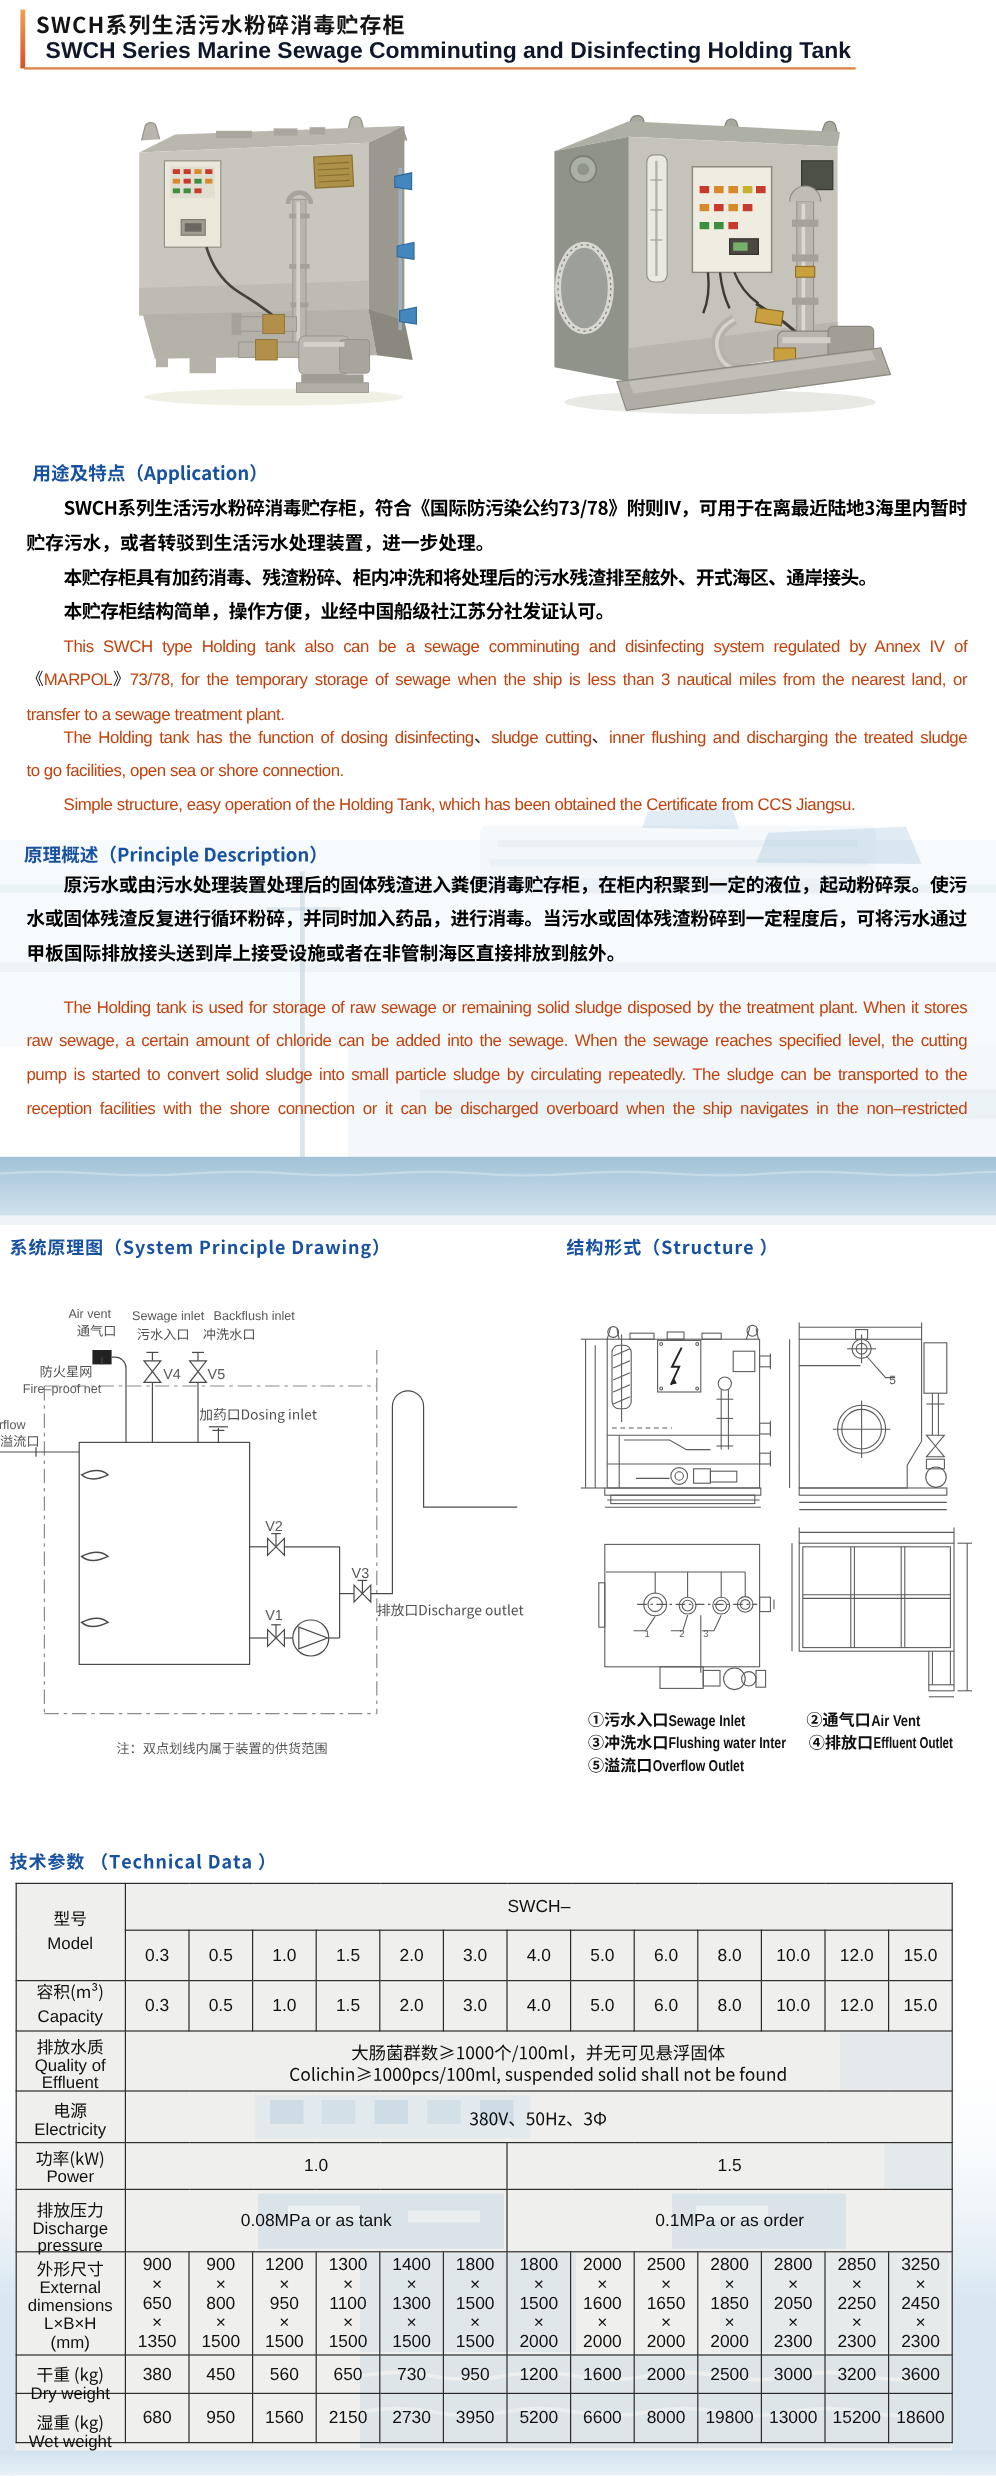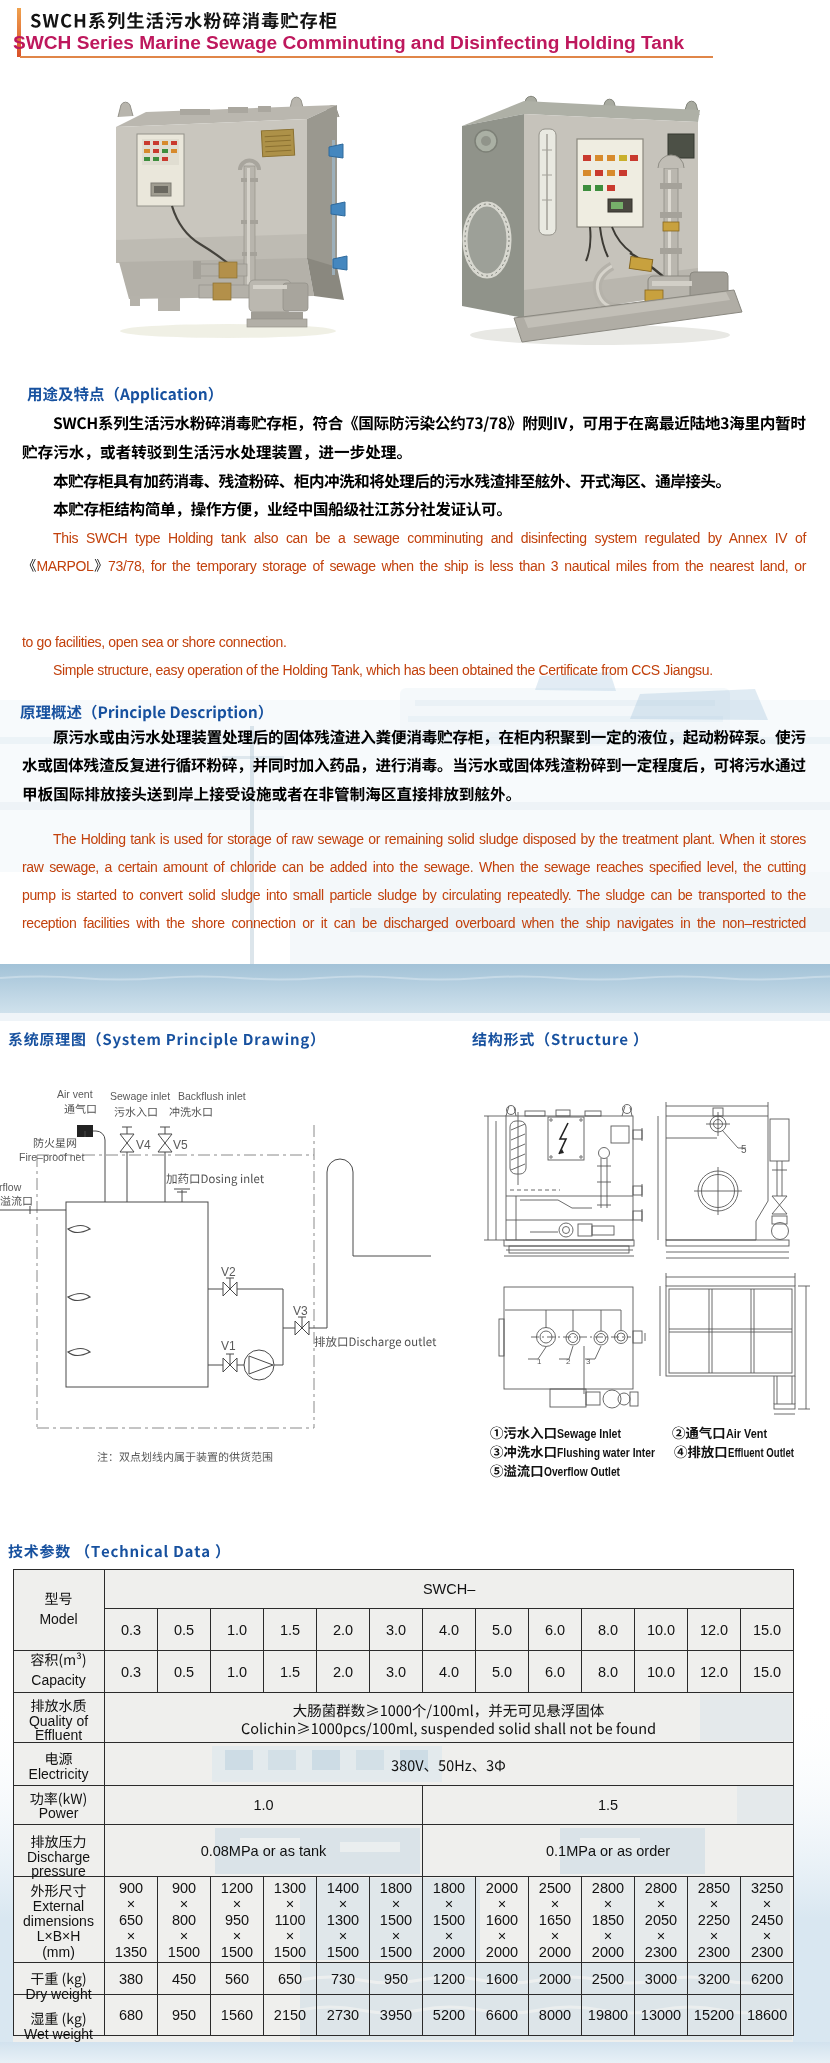--- a/index.html
+++ b/index.html
@@ -478,32 +478,42 @@
 
 <rect x="0" y="1700" width="13" height="363" fill="url(#marG)"></rect>
 <rect x="793" y="1700" width="37" height="363" fill="url(#marG)"></rect>
 <rect x="0" y="2042" width="830" height="21" fill="url(#botG)"></rect>
 </svg>
 
 <div class="abs" style="left:17px;top:8px;width:4px;height:49px;background:linear-gradient(180deg,#f0a24e,#d84f28);z-index:2"></div>
 
 <div class="abs" style="left:20px;top:56px;width:693px;height:1.5px;background:#e08648;z-index:2"></div>
 
-<div class="abs" style="left:13px;top:32px;width:780px;font-size:19.1px;font-weight:bold;color:#be185d;letter-spacing:0px;z-index:2">SWCH Series Marine Sewage Comminuting and Disinfecting Holding Tank</div>
+<div class="abs" style="left:38px;top:32px;width:780px;font-size:19.1px;font-weight:bold;color:#0f172a;letter-spacing:0px;z-index:2">SWCH Series Marine Sewage Comminuting and Disinfecting Holding Tank</div>
 
 <div class="enline" style="top:528px"><span style="display:inline-block;width:31px"></span>This SWCH type Holding tank also can be a sewage comminuting and disinfecting system regulated by Annex IV of</div>
 <div class="enline" style="top:556px"><svg width="14.5" height="14.5" style="vertical-align:-2.5px" viewBox="0 0 14.5 14.5">
         <g transform="translate(0,11.6) scale(0.014500,-0.014500)" fill="#1c1c1c">
           <path d="M806 -68 590 380 806 828 751 846 529 380 751 -86ZM963 -68 748 380 963 828 909 846 687 380 909 -86Z"></path>
         </g>
       </svg>MARPOL<svg width="14.5" height="14.5" style="vertical-align:-2.5px" viewBox="0 0 14.5 14.5">
         <g transform="translate(0,11.6) scale(0.014500,-0.014500)" fill="#1c1c1c">
           <path d="M194 -68 248 -86 470 380 248 846 194 828 409 380ZM36 -68 90 -86 312 380 90 846 36 828 251 380Z"></path>
         </g>
       </svg>73/78, for the temporary storage of sewage when the ship is less than 3 nautical miles from the nearest land, or</div>
+<div class="enline enlast" style="top:585px">transfer to a sewage treatment plant.</div>
+<div class="enline" style="top:604px"><span style="display:inline-block;width:31px"></span>The Holding tank has the function of dosing disinfecting<svg width="14.5" height="14.5" style="vertical-align:-2.5px" viewBox="0 0 14.5 14.5">
+        <g transform="translate(0,11.6) scale(0.014500,-0.014500)" fill="#1c1c1c">
+          <path d="M273 -56 341 2C279 75 189 166 117 224L52 167C123 109 209 23 273 -56Z"></path>
+        </g>
+      </svg>sludge cutting<svg width="14.5" height="14.5" style="vertical-align:-2.5px" viewBox="0 0 14.5 14.5">
+        <g transform="translate(0,11.6) scale(0.014500,-0.014500)" fill="#1c1c1c">
+          <path d="M273 -56 341 2C279 75 189 166 117 224L52 167C123 109 209 23 273 -56Z"></path>
+        </g>
+      </svg>inner flushing and discharging the treated sludge</div>
 <div class="enline enlast" style="top:632px">to go facilities, open sea or shore connection.</div>
 <div class="enline enlast" style="top:660px"><span style="display:inline-block;width:31px"></span>Simple structure, easy operation of the Holding Tank, which has been obtained the Certificate from CCS Jiangsu.</div>
 
 <div class="enline" style="top:829px"><span style="display:inline-block;width:31px"></span>The Holding tank is used for storage of raw sewage or remaining solid sludge disposed by the treatment plant. When it stores</div>
 <div class="enline" style="top:857px">raw sewage, a certain amount of chloride can be added into the sewage. When the sewage reaches specified level, the cutting</div>
 <div class="enline" style="top:885px">pump is started to convert solid sludge into small particle sludge by circulating repeatedly. The sludge can be transported to the</div>
 <div class="enline" style="top:913px">reception facilities with the shore connection or it can be discharged overboard when the ship navigates in the non–restricted</div>
 
 <table class="tech abs" style="left:13px;top:1569px;width:780px;z-index:2">
 <colgroup>
@@ -599,21 +609,21 @@
           <td>560</td>
           <td>650</td>
           <td>730</td>
           <td>950</td>
           <td>1200</td>
           <td>1600</td>
           <td>2000</td>
           <td>2500</td>
           <td>3000</td>
           <td>3200</td>
-          <td>6200</td>
+          <td>3600</td>
         </tr>
 <tr style="height:41px">
           <td></td>
           <td>680</td>
           <td>950</td>
           <td>1560</td>
           <td>2150</td>
           <td>2730</td>
           <td>3950</td>
           <td>5200</td>

